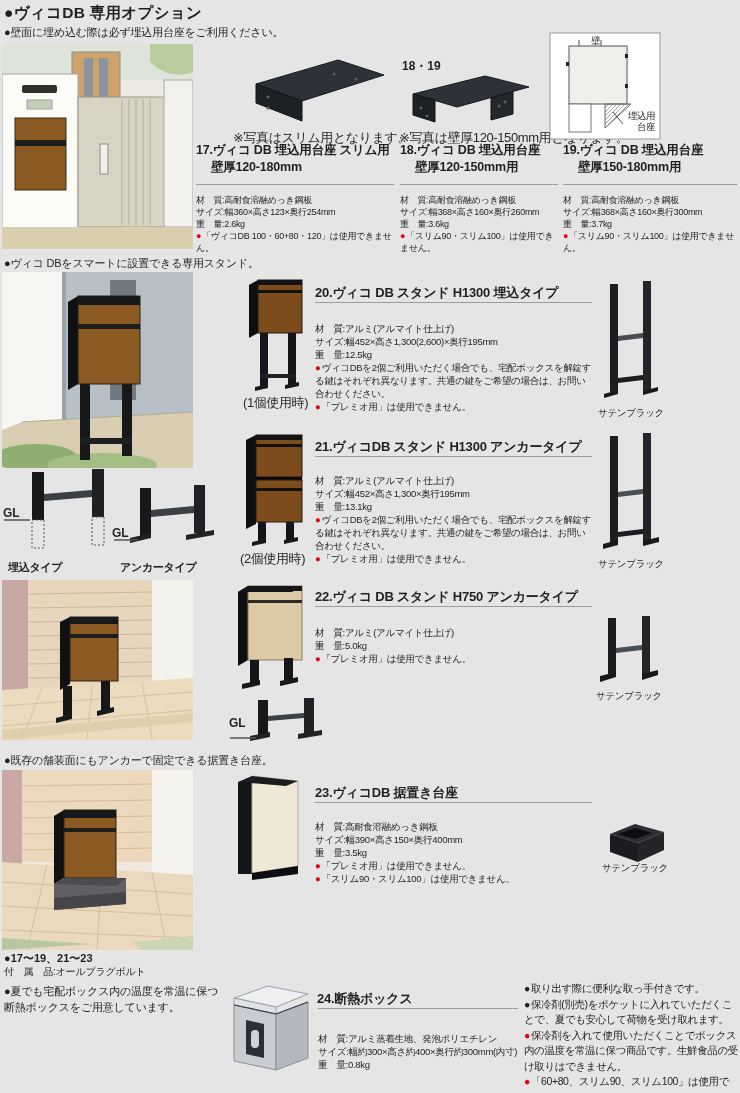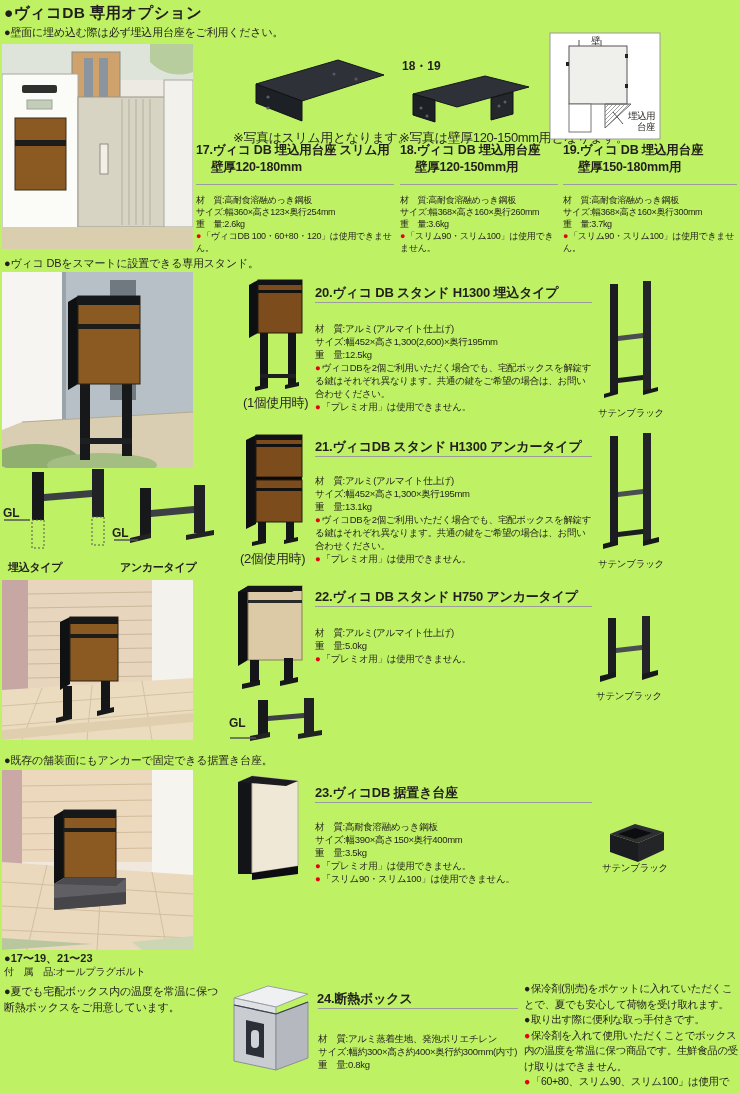--- a/index.html
+++ b/index.html
@@ -1,17 +1,17 @@
 <!DOCTYPE html>
 <html><head>
 <meta charset="utf-8">
 <style>
   *{margin:0;padding:0;box-sizing:border-box}
   html,body{background:#fff}
-  #page{position:relative;width:740px;height:1093px;background:#bef264;overflow:hidden;
+  #page{position:relative;width:740px;height:1093px;background:#e5e5e5;overflow:hidden;
         font-family:"Liberation Sans","DejaVu Sans",sans-serif;color:#221f1c;}
   .abs{position:absolute}
   .h1{font-size:15.5px;font-weight:bold;letter-spacing:.3px}
   .lead{font-size:11px;letter-spacing:-0.2px}
   .cap{font-size:13px;letter-spacing:-0.4px;color:#2a2724}
   .group-label{font-size:12px;font-weight:bold}
   .sec-title{font-weight:bold;font-size:12.5px;line-height:1.35;letter-spacing:-0.2px}
   .sec-title .t2{padding-left:15px}
   .sec-title2{font-weight:bold;font-size:13px;letter-spacing:-0.2px}
   .rule{position:absolute;height:0;border-top:1.5px solid #9c9c9c}
@@ -372,19 +372,19 @@
 
   <div class="abs sec-title2" style="left:317px;top:990px">24.断熱ボックス</div>
   <div class="rule" style="left:318px;top:1008px;width:200px"></div>
   <div class="abs specs2" style="left:318px;top:1032px;width:200px">
     <div>材　質:アルミ蒸着生地、発泡ポリエチレン</div>
     <div>サイズ:幅約300×高さ約400×奥行約300mm(内寸)</div>
     <div>重　量:0.8kg</div>
   </div>
 
   <div class="abs note-col" style="left:524px;top:981px;width:214px">
+    <div><span class="blt">●</span><span>取り出す際に便利な取っ手付きです。</span></div>
     <div><span class="blt">●</span><span>保冷剤(別売)をポケットに入れていただくことで、夏でも安心して荷物を受け取れます。</span></div>
-    <div><span class="blt">●</span><span>取り出す際に便利な取っ手付きです。</span></div>
     <div><span class="blt red">●</span><span>保冷剤を入れて使用いただくことでボックス内の温度を常温に保つ商品です。生鮮食品の受け取りはできません。</span></div>
     <div><span class="blt red">●</span><span>「60+80、スリム90、スリム100」は使用できません。</span></div>
   </div>
 
 </div>
 
 </body></html>

